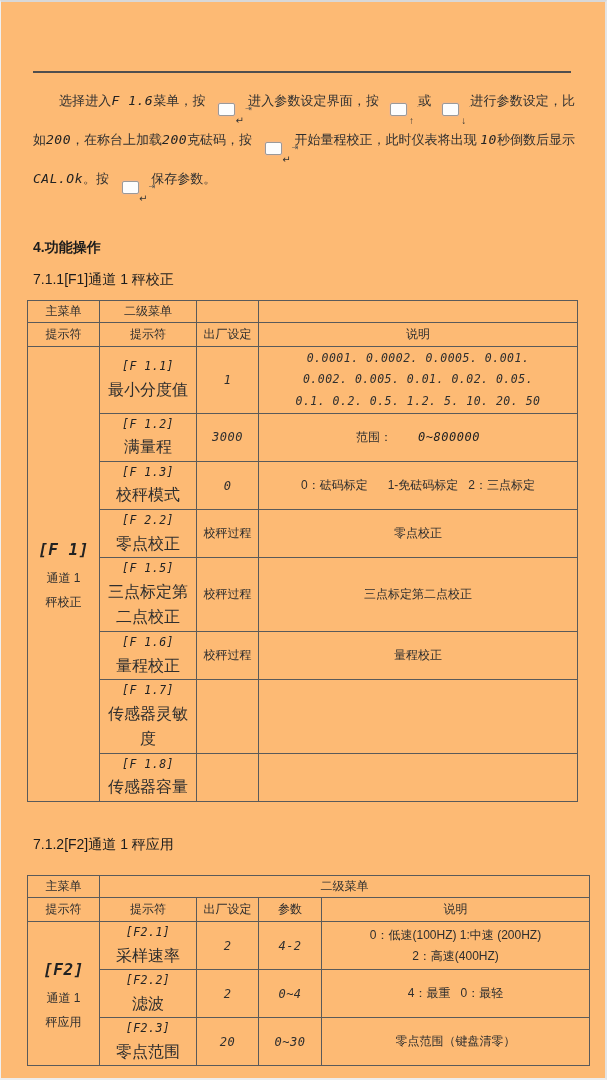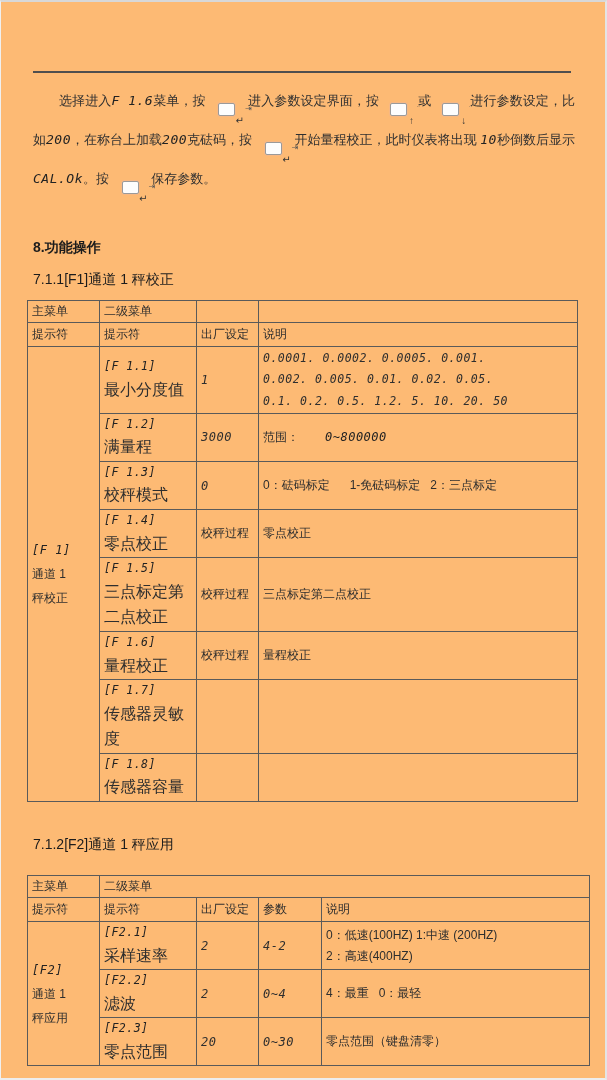--- a/index.html
+++ b/index.html
@@ -64,28 +64,29 @@
   table.man{
     margin:11px 0 0 26px;
     border-collapse:collapse;
     table-layout:fixed;
   }
   table.man td{
     border:1px solid #5a5a5a;
     padding:1px 4px;
     font-size:12px;
     vertical-align:middle;
+    text-align:center;
     color:#2e2e2e;
     overflow:hidden;
   }
   td.hcell{font-size:12px;}
   td.prompt .code{font-size:11.5px;line-height:1.7;}
   td.prompt .lbl{font-size:16px;line-height:1.6;}
   td.main-cell{font-size:12.5px;line-height:2.0;}
-  td.main-cell .code{font-size:12px;}
+  td.main-cell .code{font-size:16px;font-weight:bold;}
   td.desc{
     text-align:left;
     padding-left:13px;
     white-space:pre-wrap;
     line-height:1.75;
   }
   td.desc.segd{font-size:11.5px;line-height:1.85;}
   td.fact{font-size:12px;}
   td.fact.seg, td.param.seg{font-size:12px;}
   .desc .segv{margin-left:26px;}
@@ -114,21 +115,21 @@
         <span class="cap">¨</span>
         <span class="sub">↓</span>
       </span><span>进行参数设定，比如</span><span class="seg">200</span><span>，在称台上加载</span><span class="seg">200</span><span>克砝码，按</span><span class="key">
         <span class="cap">⇥</span>
         <span class="sub">↵</span>
       </span><span>开始量程校正，此时仪表将出现 </span><span class="seg">10</span><span>秒倒数后显示</span><span class="seg">CAL.Ok</span><span>。按</span><span class="key">
         <span class="cap">⇥</span>
         <span class="sub">↵</span>
       </span><span>保存参数。</span></p>
 
-  <div class="h-a">8.功能操作</div>
+  <div class="h-a">4.功能操作</div>
   <div class="h-c">7.1.1[F1]通道 1 秤校正</div>
 
   <table class="man">
     <colgroup>
         <col style="width:72px">
         <col style="width:97px">
         <col style="width:62px">
         <col style="width:319px">
       </colgroup>
     <tbody>
@@ -170,21 +171,21 @@
     <tr style="height:46px">
       <td class="prompt">
         <div class="code seg">[F 1.3]</div>
         <div class="lbl">校秤模式</div>
       </td>
       <td class="fact seg">0</td>
       <td class="desc">0：砝码标定      1-免砝码标定   2：三点标定</td>
     </tr>
     <tr style="height:44px">
       <td class="prompt">
-        <div class="code seg">[F 1.4]</div>
+        <div class="code seg">[F 2.2]</div>
         <div class="lbl">零点校正</div>
       </td>
       <td class="fact">校秤过程</td>
       <td class="desc">零点校正</td>
     </tr>
     <tr style="height:62px">
       <td class="prompt">
         <div class="code seg">[F 1.5]</div>
         <div class="lbl">三点标定第二点校正</div>
       </td>

